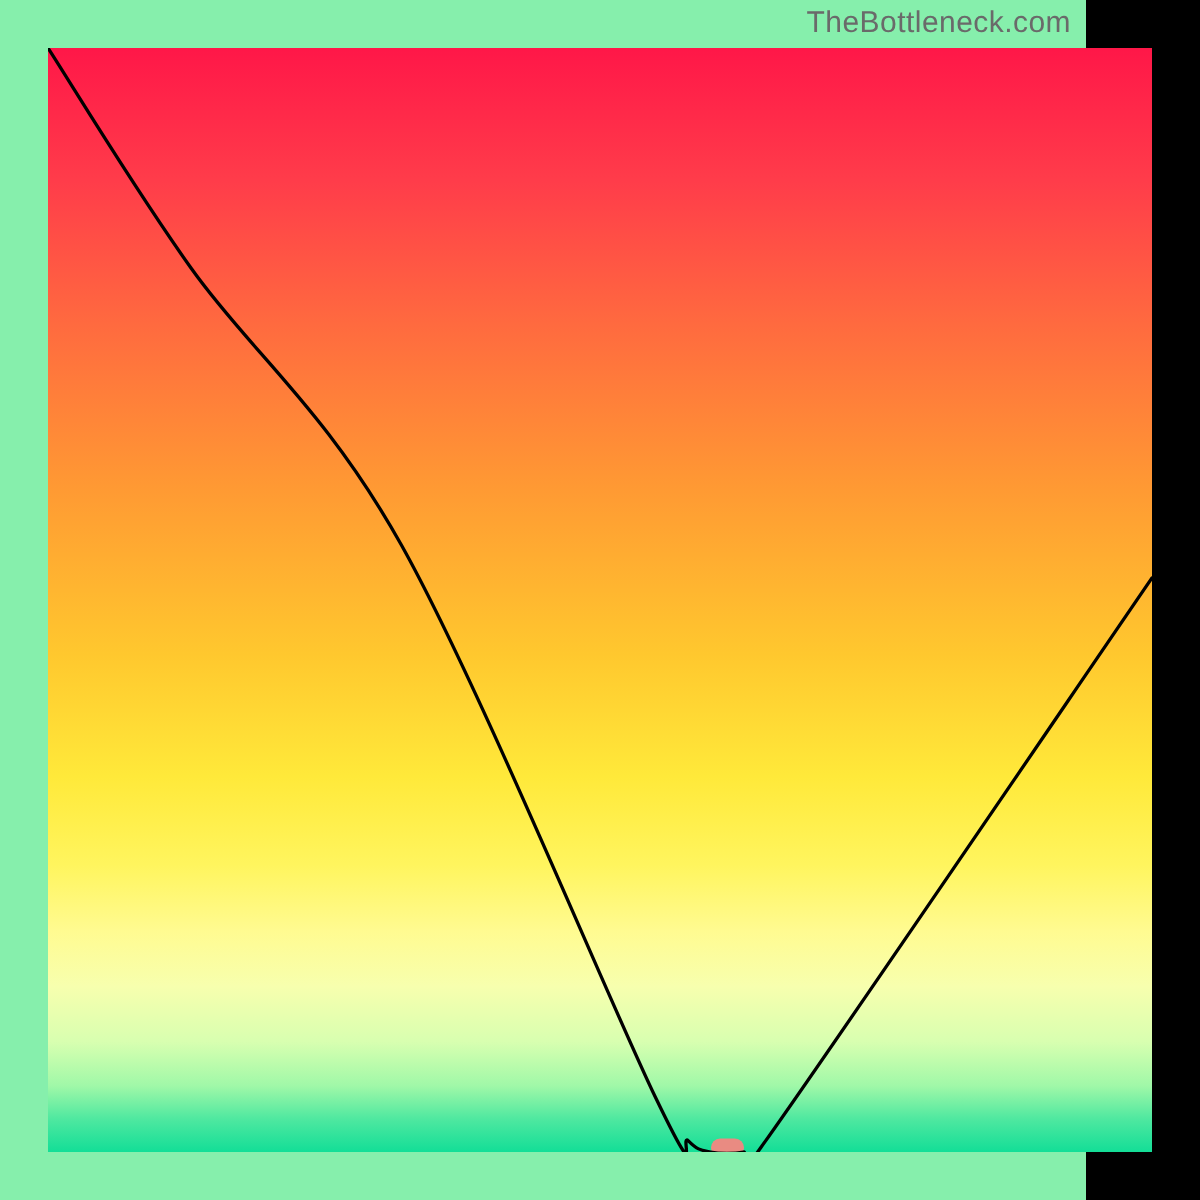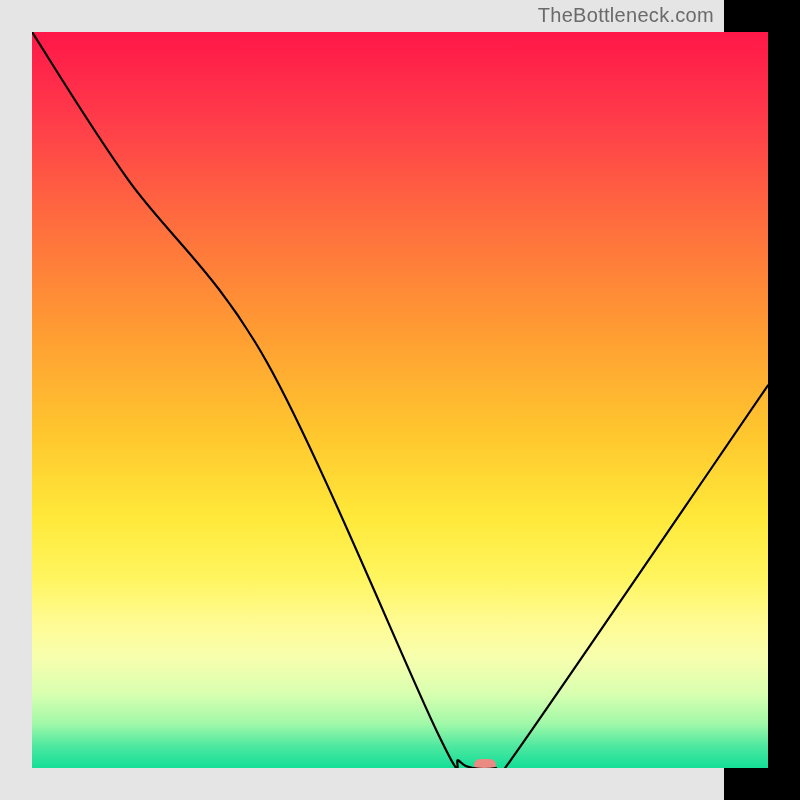--- a/index.html
+++ b/index.html
@@ -8,21 +8,21 @@
     width: 800px;
     height: 800px;
     background: #000;
     overflow: hidden;
     font-family: Arial, Helvetica, sans-serif;
   }
   .frame {
     position: relative;
     width: 724px;
     height: 800px;
-    background: #e5e5e5;
+    background: #86efac;
   }
   .watermark {
     position: absolute;
     top: 4px;
     right: 10px;
     color: #6a6a6a;
     font-size: 20px;
     font-weight: 500;
     letter-spacing: 0.3px;
     z-index: 10;

